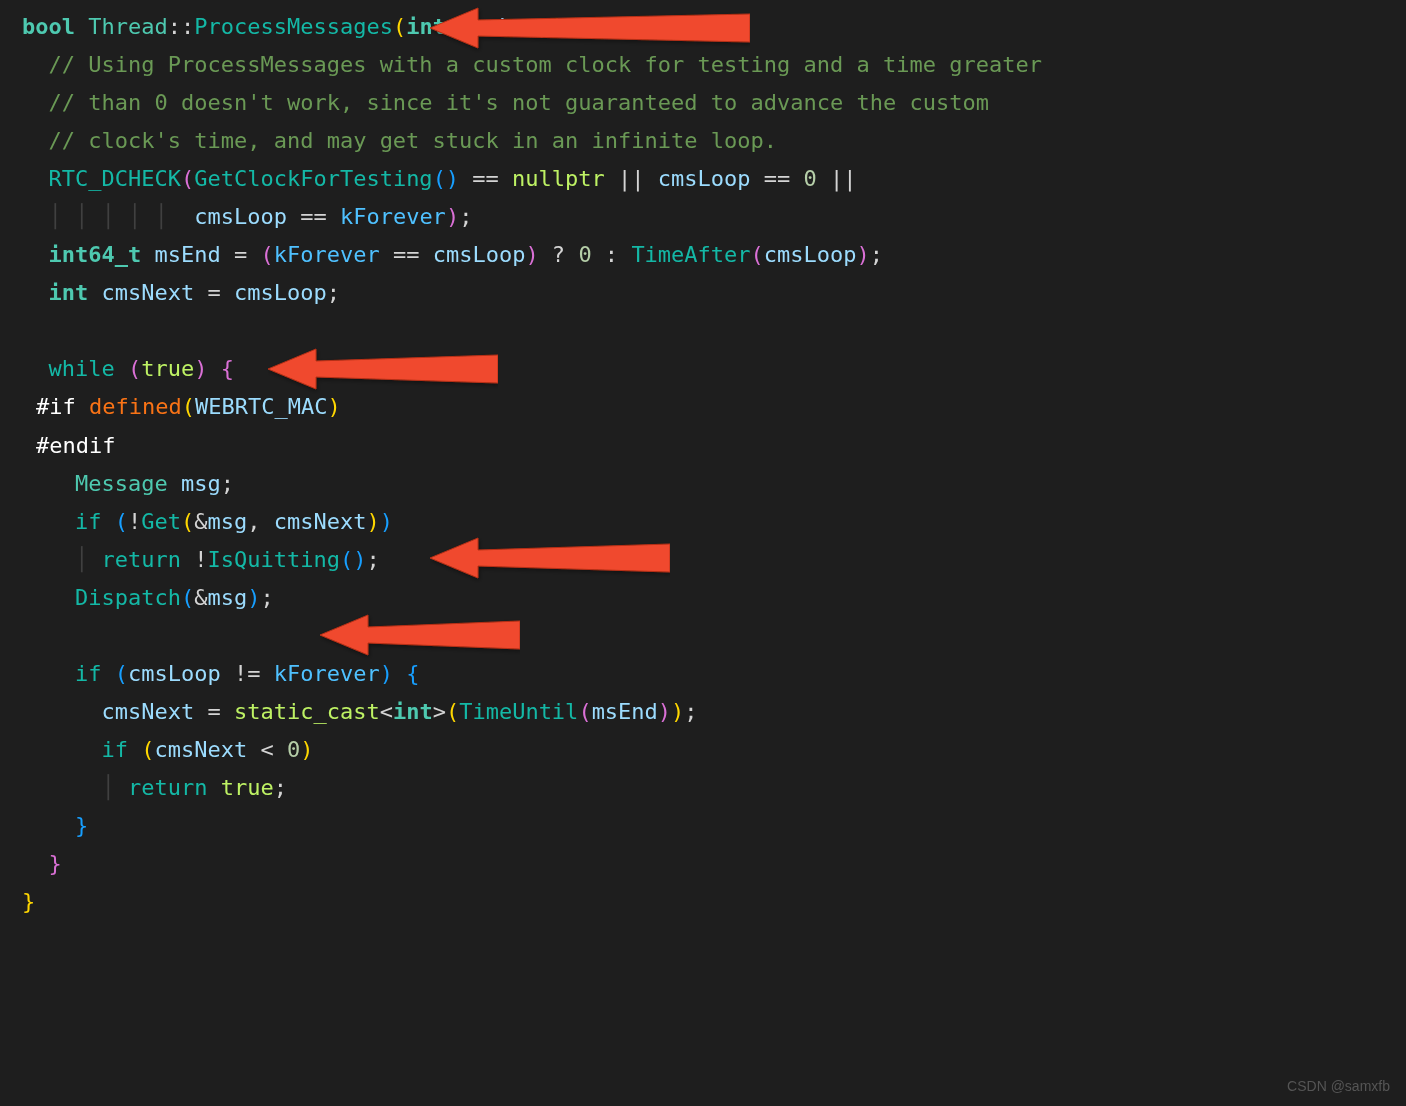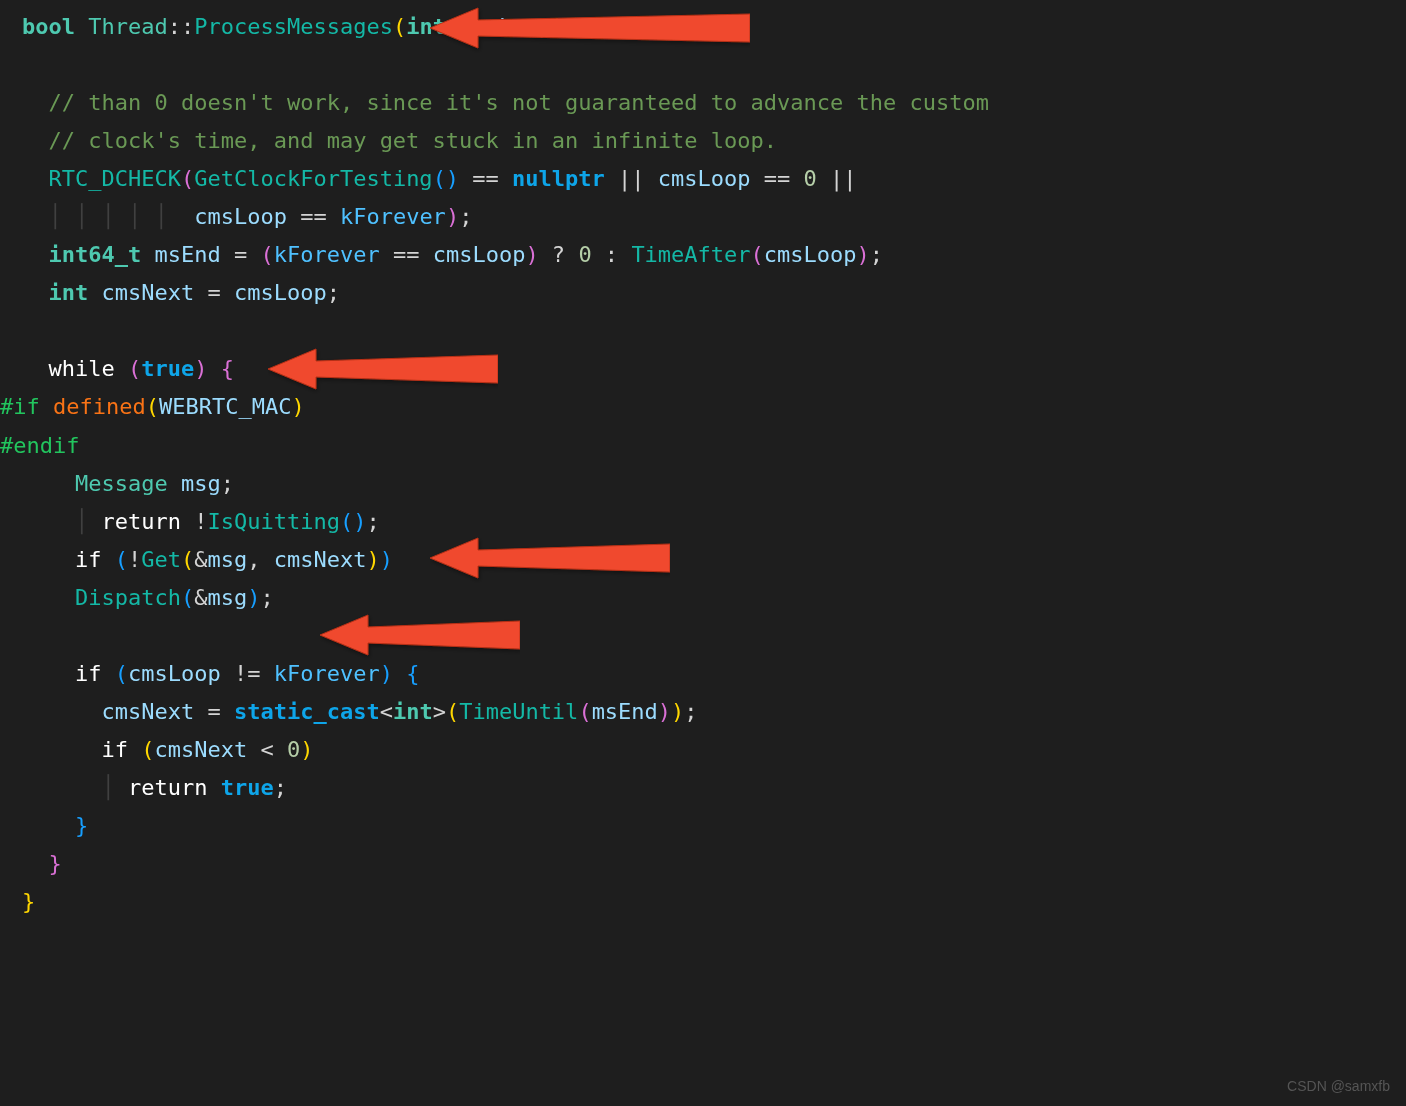--- a/index.html
+++ b/index.html
@@ -21,34 +21,34 @@
     }
     .code-container {
       position: relative;
       padding-left: 22px;
     }
     .line {
       white-space: pre;
       position: relative;
     }
     .kw-type { color: #4ec9b0; font-weight: bold; }
-    .kw-ctrl { color: #ffffff; }
-    .kw-bool { color: #0ea5e9; font-weight: bold; }
+    .kw-ctrl { color: #14b8a6; }
+    .kw-bool { color: #bef264; }
     .cls { color: #4ec9b0; }
     .fn { color: #14b8a6; }
     .param { color: #9cdcfe; }
     .var { color: #9cdcfe; }
     .comment { color: #6a9955; }
     .punct { color: #d4d4d4; }
     .brace-y { color: #ffd700; }
     .brace-p { color: #da70d6; }
     .brace-b { color: #179fff; }
     .num { color: #b5cea8; }
     .const { color: #4fc1ff; }
-    .preproc { color: #22c55e; }
+    .preproc { color: #ffffff; padding-left: 36px; }
     .preproc-id { color: #f97316; }
     .indent-guide {
       color: #404040;
     }
     .arrow {
       position: absolute;
       pointer-events: none;
     }
     .arrow svg {
       display: block;
@@ -60,34 +60,34 @@
       color: #555;
       font-size: 14px;
       font-family: Arial, sans-serif;
     }
   </style>
 </head>
 <body>
 
 <div class="code-container">
 <div class="line"><span class="kw-type">bool</span> <span class="cls">Thread</span><span class="punct">::</span><span class="fn">ProcessMessages</span><span class="brace-y">(</span><span class="kw-type">int</span> <span class="param">cmsLoop</span><span class="brace-y">)</span><span class="brace-y"> {</span></div>
-<div class="line"><span class="indent-guide">  </span></div>
+<div class="line"><span class="indent-guide">  </span><span class="comment">// Using ProcessMessages with a custom clock for testing and a time greater</span></div>
 <div class="line"><span class="indent-guide">  </span><span class="comment">// than 0 doesn't work, since it's not guaranteed to advance the custom</span></div>
 <div class="line"><span class="indent-guide">  </span><span class="comment">// clock's time, and may get stuck in an infinite loop.</span></div>
 <div class="line"><span class="indent-guide">  </span><span class="fn">RTC_DCHECK</span><span class="brace-p">(</span><span class="fn">GetClockForTesting</span><span class="brace-b">()</span> == <span class="kw-bool">nullptr</span> || <span class="var">cmsLoop</span> == <span class="num">0</span> ||</div>
 <div class="line"><span class="indent-guide">  </span><span class="indent-guide">│ │ │ │ │  </span><span class="var">cmsLoop</span> == <span class="const">kForever</span><span class="brace-p">)</span>;</div>
 <div class="line"><span class="indent-guide">  </span><span class="kw-type">int64_t</span> <span class="var">msEnd</span> = <span class="brace-p">(</span><span class="const">kForever</span> == <span class="var">cmsLoop</span><span class="brace-p">)</span> ? <span class="num">0</span> : <span class="fn">TimeAfter</span><span class="brace-p">(</span><span class="var">cmsLoop</span><span class="brace-p">)</span>;</div>
 <div class="line"><span class="indent-guide">  </span><span class="kw-type">int</span> <span class="var">cmsNext</span> = <span class="var">cmsLoop</span>;</div>
 <div class="line"> </div>
 <div class="line"><span class="indent-guide">  </span><span class="kw-ctrl">while</span> <span class="brace-p">(</span><span class="kw-bool">true</span><span class="brace-p">)</span> <span class="brace-p">{</span></div>
 <div class="line" style="margin-left:-22px"><span class="preproc">#if</span> <span class="preproc-id">defined</span><span class="brace-y">(</span><span class="var">WEBRTC_MAC</span><span class="brace-y">)</span></div>
 <div class="line" style="margin-left:-22px"><span class="preproc">#endif</span></div>
 <div class="line"><span class="indent-guide">    </span><span class="cls">Message</span> <span class="var">msg</span>;</div>
+<div class="line"><span class="indent-guide">    </span><span class="kw-ctrl">if</span> <span class="brace-b">(</span>!<span class="fn">Get</span><span class="brace-y">(</span>&amp;<span class="var">msg</span>, <span class="var">cmsNext</span><span class="brace-y">)</span><span class="brace-b">)</span></div>
 <div class="line"><span class="indent-guide">    </span><span class="indent-guide">│ </span><span class="kw-ctrl">return</span> !<span class="fn">IsQuitting</span><span class="brace-b">()</span>;</div>
-<div class="line"><span class="indent-guide">    </span><span class="kw-ctrl">if</span> <span class="brace-b">(</span>!<span class="fn">Get</span><span class="brace-y">(</span>&amp;<span class="var">msg</span>, <span class="var">cmsNext</span><span class="brace-y">)</span><span class="brace-b">)</span></div>
 <div class="line"><span class="indent-guide">    </span><span class="fn">Dispatch</span><span class="brace-b">(</span>&amp;<span class="var">msg</span><span class="brace-b">)</span>;</div>
 <div class="line"> </div>
 <div class="line"><span class="indent-guide">    </span><span class="kw-ctrl">if</span> <span class="brace-b">(</span><span class="var">cmsLoop</span> != <span class="const">kForever</span><span class="brace-b">)</span> <span class="brace-b">{</span></div>
 <div class="line"><span class="indent-guide">      </span><span class="var">cmsNext</span> = <span class="kw-bool">static_cast</span><span class="punct">&lt;</span><span class="kw-type">int</span><span class="punct">&gt;</span><span class="brace-y">(</span><span class="fn">TimeUntil</span><span class="brace-p">(</span><span class="var">msEnd</span><span class="brace-p">)</span><span class="brace-y">)</span>;</div>
 <div class="line"><span class="indent-guide">      </span><span class="kw-ctrl">if</span> <span class="brace-y">(</span><span class="var">cmsNext</span> &lt; <span class="num">0</span><span class="brace-y">)</span></div>
 <div class="line"><span class="indent-guide">      </span><span class="indent-guide">│ </span><span class="kw-ctrl">return</span> <span class="kw-bool">true</span>;</div>
 <div class="line"><span class="indent-guide">    </span><span class="brace-b">}</span></div>
 <div class="line"><span class="indent-guide">  </span><span class="brace-p">}</span></div>
 <div class="line"><span class="brace-y">}</span></div>
 </div>

